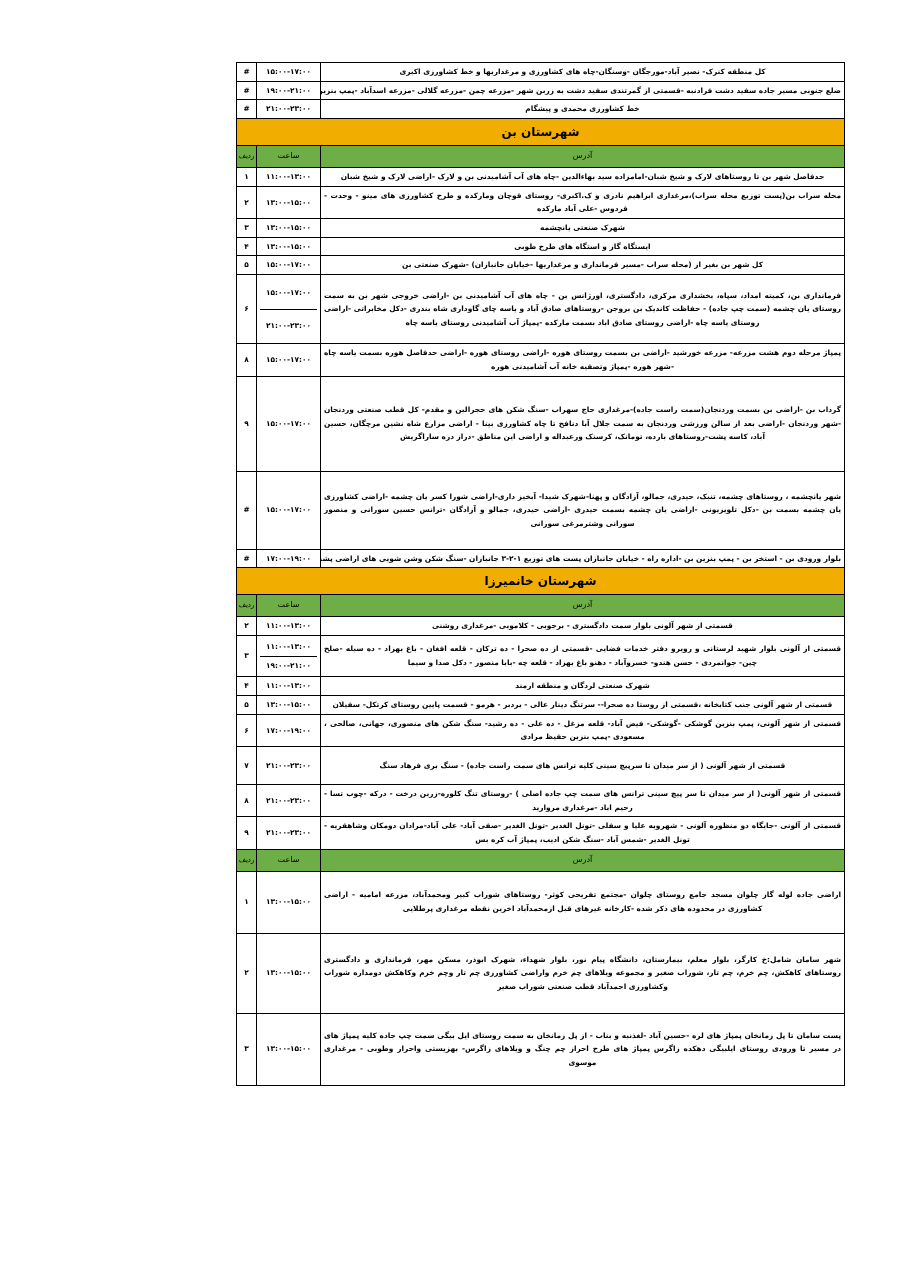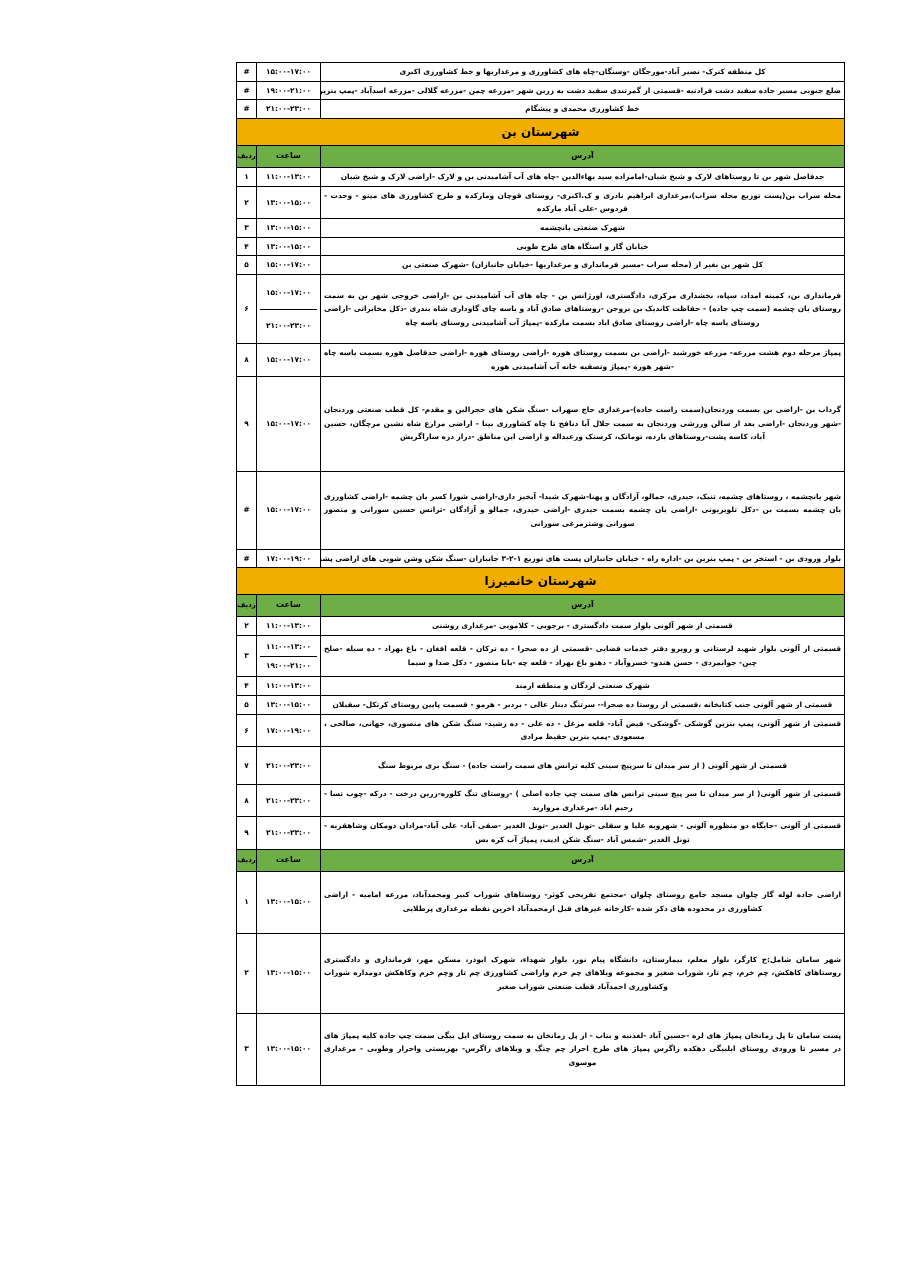--- a/index.html
+++ b/index.html
@@ -74,21 +74,21 @@
     font-weight: bold;
     padding: 2px 0;
     border-top: 1px solid #000;
     border-bottom: 1px solid #000;
   }
   tr.colhead td {
     background: #6EAE46;
     color: #000000;
     text-align: center;
     font-size: 8px;
-    font-weight: bold;
+    font-weight: normal;
     padding: 3px 0;
   }
   tr.colhead td.num { font-size: 7px; }
   td.tight {
     font-size: 5.6px;
     line-height: 1.6;
     white-space: nowrap;
     overflow: hidden;
     text-align: center;
   }
@@ -147,21 +147,21 @@
           <td class="addr just">محله سراب بن(پست توزیع محله سراب)،مرغداری ابراهیم نادری و ک.اکبری- روستای قوچان ومارکده و طرح کشاورزی های مینو - وحدت - فردوس -علی آباد مارکده</td>
           <td class="time">۱۳:۰۰-۱۵:۰۰</td>
           <td class="num">۲</td>
         </tr>
         <tr>
           <td class="addr">شهرک صنعتی یانچشمه</td>
           <td class="time">۱۳:۰۰-۱۵:۰۰</td>
           <td class="num">۳</td>
         </tr>
         <tr>
-          <td class="addr">خیابان گاز و استگاه های طرح طوبی</td>
+          <td class="addr">ایستگاه گاز و استگاه های طرح طوبی</td>
           <td class="time">۱۳:۰۰-۱۵:۰۰</td>
           <td class="num">۴</td>
         </tr>
         <tr>
           <td class="addr">کل شهر بن بغیر از (محله سراب -مسیر فرمانداری و مرغداریها -خیابان جانبازان) -شهرک صنعتی بن</td>
           <td class="time">۱۵:۰۰-۱۷:۰۰</td>
           <td class="num">۵</td>
         </tr>
 
         <tr>
@@ -243,21 +243,21 @@
           <td class="addr just">قسمتی از شهر آلونی جنب کتابخانه ،قسمتی از روستا  ده صحرا-- سرتنگ دینار عالی - بردبر - هرمو - قسمت پایین روستای کرتکل- سفیلان</td>
           <td class="time">۱۳:۰۰-۱۵:۰۰</td>
           <td class="num">۵</td>
         </tr>
         <tr>
           <td class="addr just">قسمتی از شهر آلونی، پمپ بنزین گوشکی -گوشکی- فیض آباد- قلعه مزغل -  ده علی - ده رشید- سنگ شکن های منصوری، جهانی، صالحی ، مسعودی -پمپ بنزین حفیظ مرادی</td>
           <td class="time">۱۷:۰۰-۱۹:۰۰</td>
           <td class="num">۶</td>
         </tr>
         <tr>
-          <td class="addr" style="height:38px;">قسمتی از شهر آلونی ( از سر میدان تا سرپیچ سینی کلیه ترانس های سمت راست جاده) - سنگ بری مربوط سنگ</td>
+          <td class="addr" style="height:38px;">قسمتی از شهر آلونی ( از سر میدان تا سرپیچ سینی کلیه ترانس های سمت راست جاده) - سنگ بری فرهاد سنگ</td>
           <td class="time">۲۱:۰۰-۲۳:۰۰</td>
           <td class="num">۷</td>
         </tr>
         <tr>
           <td class="addr just">قسمتی از شهر آلونی( از سر میدان تا سر پیچ سینی ترانس های سمت چپ جاده اصلی ) -روستای تنگ کلوره-زرین درخت - درکه -چوب تسا - رحیم اباد -مرغداری مروارید</td>
           <td class="time">۲۱:۰۰-۲۳:۰۰</td>
           <td class="num">۸</td>
         </tr>
         <tr>
           <td class="addr just">قسمتی از آلونی -جایگاه دو منظوره آلونی  - شهرویه علیا و سفلی -تونل الغدیر -تونل الغدیر -صفی آباد- علی آباد-مرادان دومکان وشاهقریه - تونل الغدیر -شمس آباد -سنگ شکن ادیب، پمپاژ آب کره بس</td>

